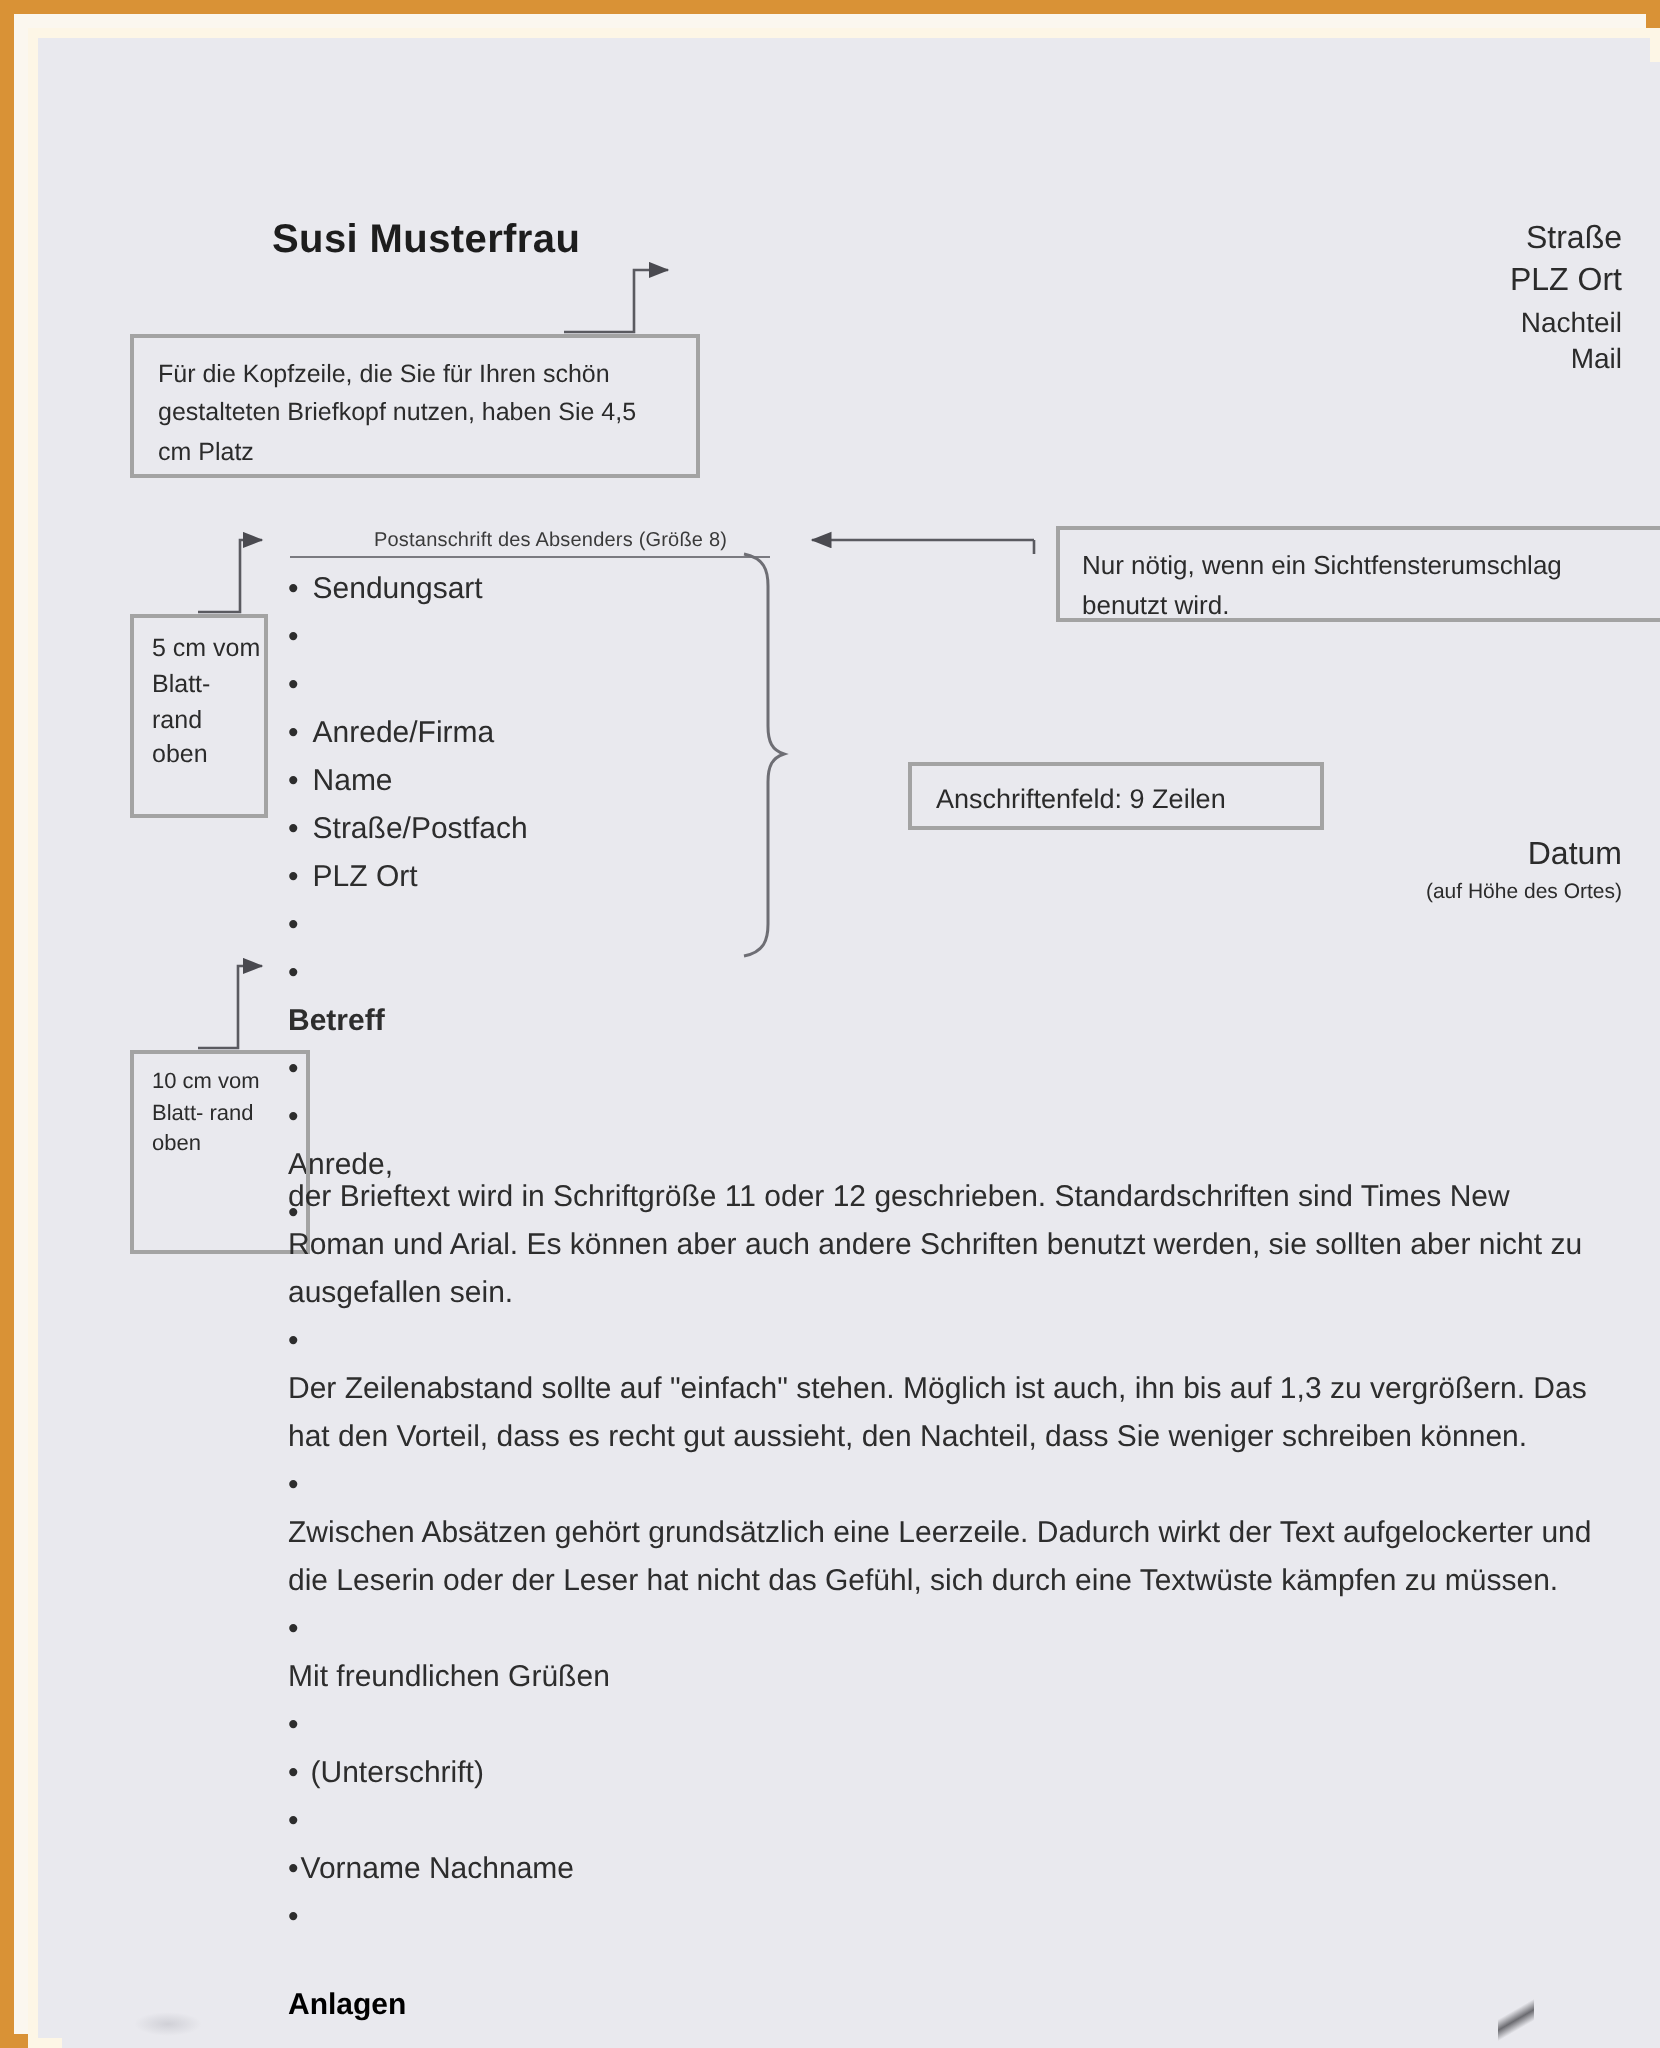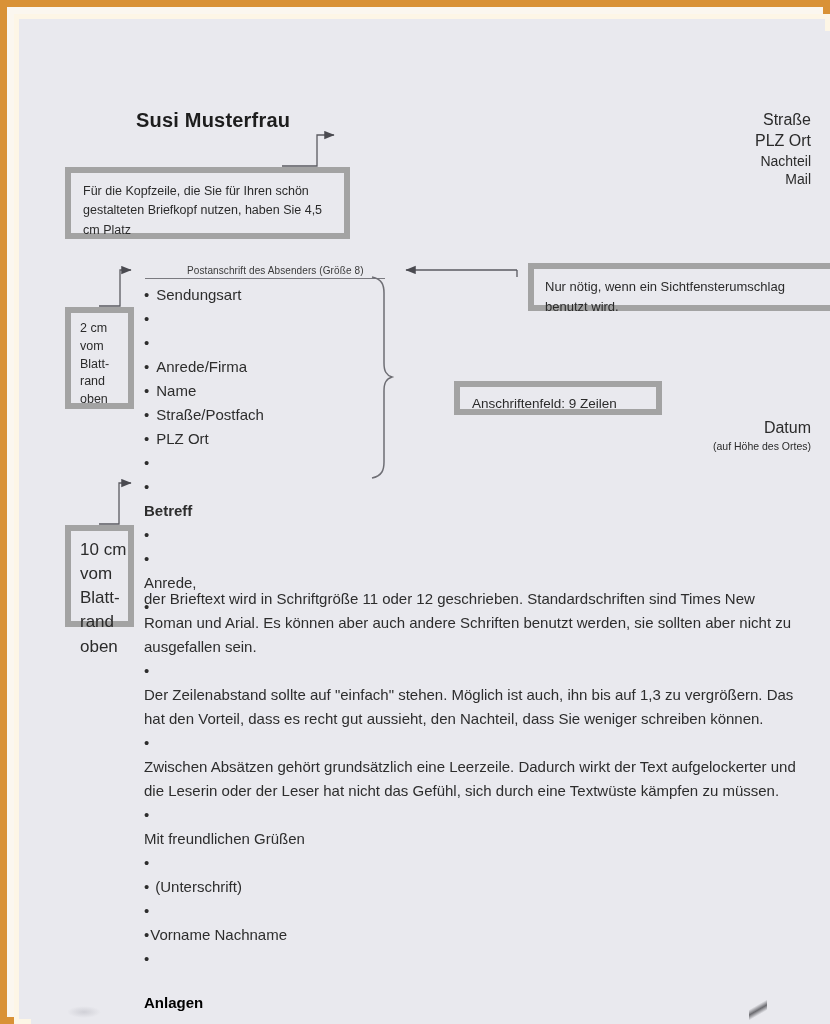--- a/index.html
+++ b/index.html
@@ -42,21 +42,21 @@
   .contact{
     right:26px;top:78px;
     text-align:right;line-height:1.33;
   }
   .contact .big{font-size:16px;display:block;}
   .contact .small{font-size:14px;display:block;}
 
   
   .callout{
     box-sizing:border-box;
-    border:6px solid #a3a3a3;
+    border:2px solid #a3a3a3;
     background:transparent;
     font-size:12.5px;
     line-height:1.55;
     color:#2b2b2b;
   }
   #box-kopfzeile{
     left:34px;top:136px;width:285px;height:72px;
     padding:9px 12px;
   }
   #box-sichtfenster{
@@ -65,22 +65,22 @@
   }
   #box-anschriftenfeld{
     left:423px;top:350px;width:208px;height:34px;
     padding:0 12px;font-size:13.5px;line-height:34px;
   }
   #box-5cm{
     left:34px;top:276px;width:69px;height:102px;
     padding:7px 0 0 9px;font-size:12.5px;line-height:1.42;
   }
   #box-10cm{
-    left:34px;top:494px;width:69px;height:102px;
-    padding:7px 0 0 9px;font-size:17px;line-height:1.42;
+    left:34px;top:494px;width:90px;height:102px;
+    padding:7px 0 0 9px;font-size:11px;line-height:1.42;
   }
 
   
   .postanschrift{
     left:114px;top:234px;font-size:10px;color:#3a3a3a;letter-spacing:.1px;padding-left:42px;
   }
   .rule{
     left:114px;top:247px;width:240px;height:1px;background:#7a7a80;
   }
   .lines{left:113px;top:252px;width:420px;}
@@ -155,21 +155,21 @@
         <div class="ln dotonly"></div>
         <div class="ln dotonly"></div>
         <div class="ln plain">Anrede,</div>
         <div class="ln dotonly"></div>
       </div>
 
       <div class="abs callout" id="box-sichtfenster">Nur nötig, wenn ein Sichtfensterumschlag benutzt wird.</div>
 
       <div class="abs callout" id="box-anschriftenfeld">Anschriftenfeld: 9 Zeilen</div>
 
-      <div class="abs callout" id="box-5cm">2 cm vom Blatt- rand oben</div>
+      <div class="abs callout" id="box-5cm">5 cm vom Blatt- rand oben</div>
 
       <div class="abs callout" id="box-10cm">10 cm vom Blatt- rand oben</div>
 
       <div class="abs datum">
         <span class="d1">Datum</span>
         <span class="d2">(auf Höhe des Ortes)</span>
       </div>
 
       <div class="abs body">
         <p class="para">der Brieftext wird in Schriftgröße 11 oder 12 geschrieben. Standardschriften sind Times New Roman und Arial. Es können aber auch andere Schriften benutzt werden, sie sollten aber nicht zu ausgefallen sein.</p>

